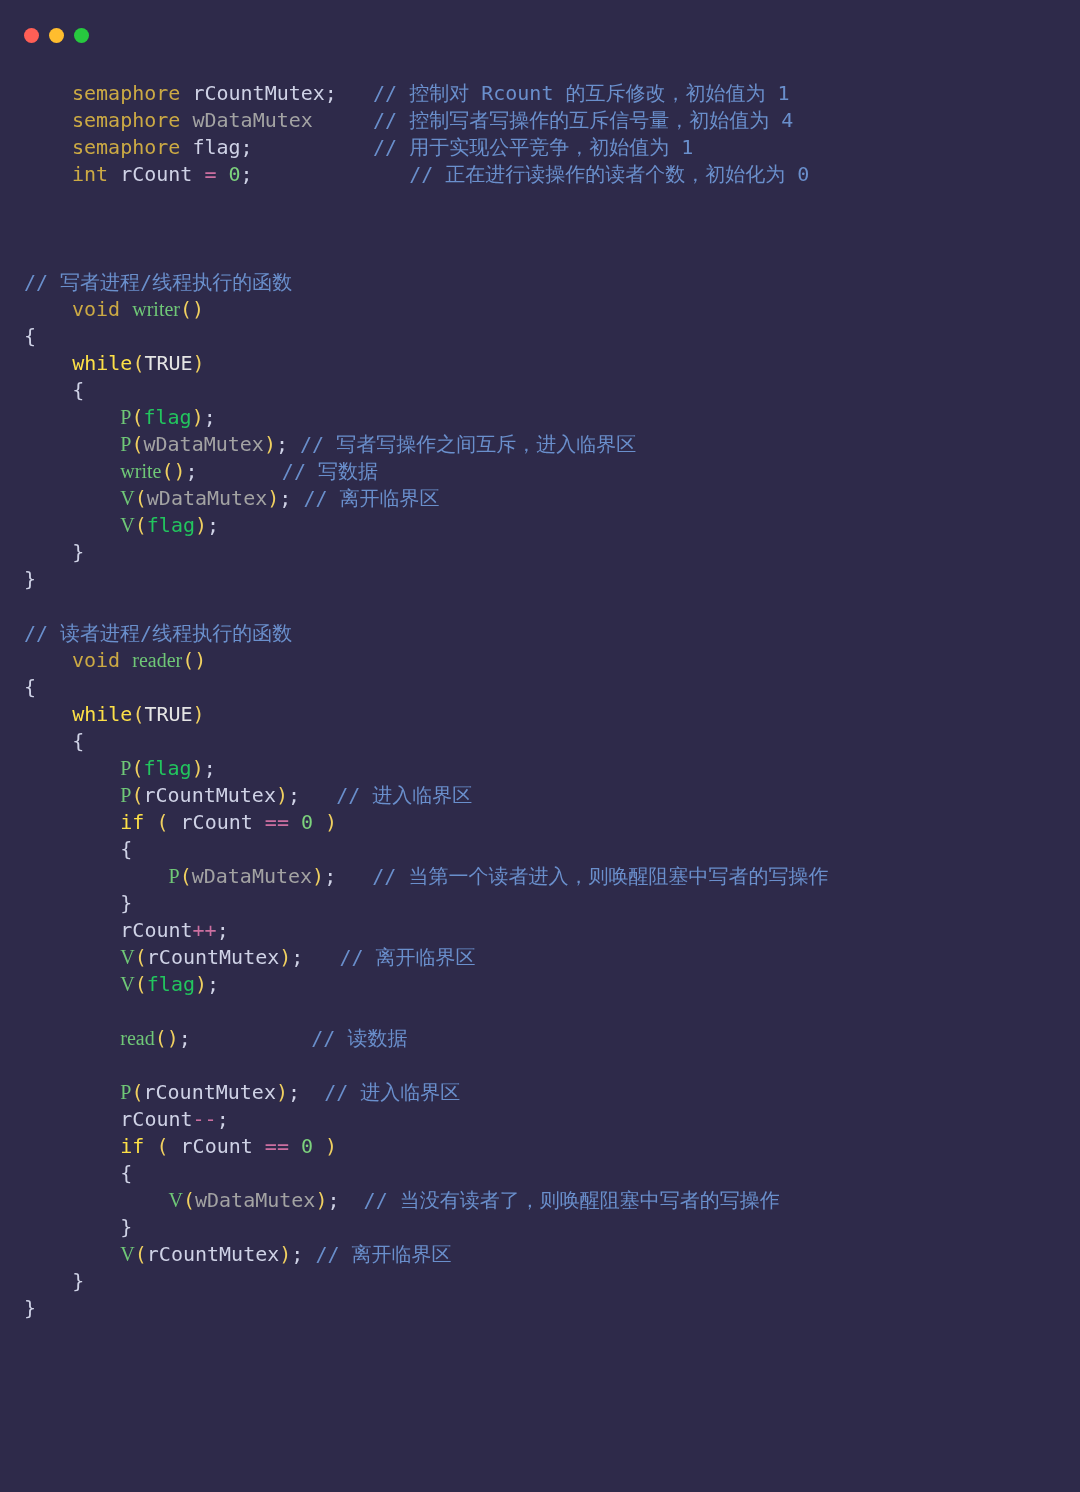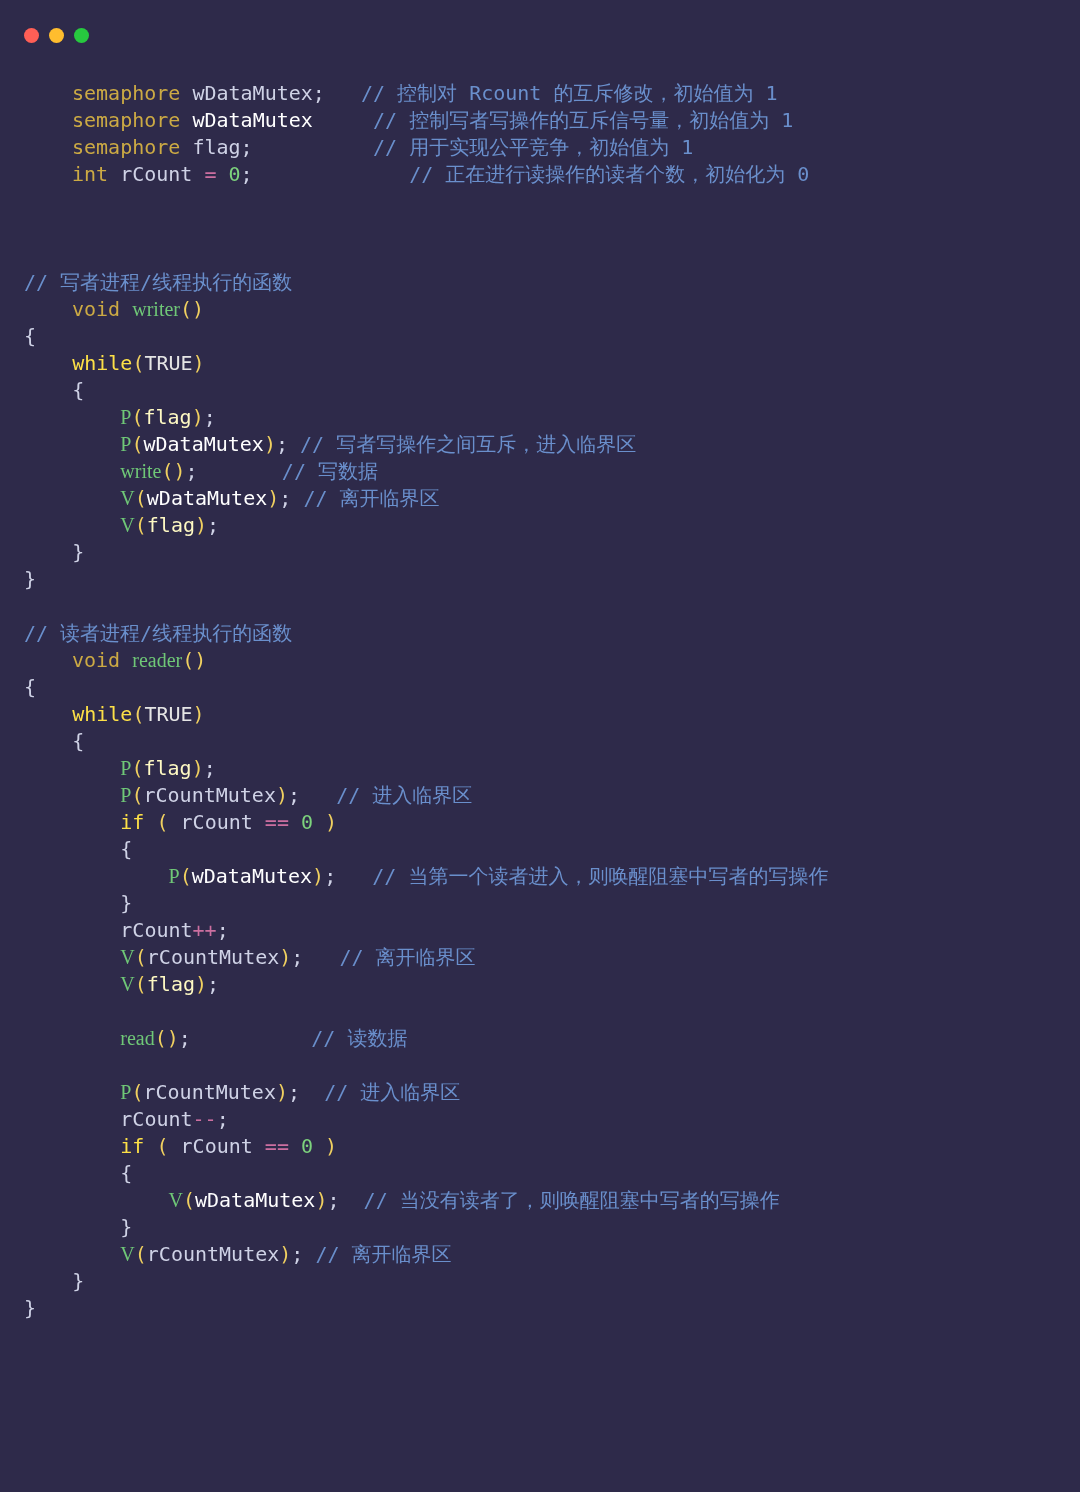--- a/index.html
+++ b/index.html
@@ -32,39 +32,39 @@
     position: absolute;
     top: 80px;
     left: 24px;
     right: 24px;
     white-space: pre;
     color: #cfd2e6;
   }
   .kw-type { color: #ccaa44; margin-left: 48px; }
   .kw-ctrl { color: #fde047; }
   .fn-name { color: #6fc777; font-family: Liberation Serif, serif; }
-  .var-mag { color: #ffffff; }
-  .var-gold { color: #fef9c3; text-align: right; }
+  .var-mag { color: #a3a3a3; }
+  .var-gold { color: #22c55e; text-align: right; }
   .comment { color: #6a8fcc; }
   .num { color: #7dd37d; }
   .op { color: #cc6fa0; }
   .paren { color: #f0d060; }
   .const-true { color: #e5e5e5; }
 </style>
 </head>
 <body>
 
 <div class="window-dots">
   <div class="dot dot-red"></div>
   <div class="dot dot-yellow"></div>
   <div class="dot dot-green"></div>
 </div>
 
-<div class="code-area"><span><span class="kw-type">semaphore</span><span> wDataMutex;   </span><span class="comment">// 控制对 Rcount 的互斥修改，初始值为 1</span></span>
-<span><span class="kw-type">semaphore</span><span> </span><span class="var-mag">wDataMutex</span><span>     </span><span class="comment">// 控制写者写操作的互斥信号量，初始值为 1</span></span>
+<div class="code-area"><span><span class="kw-type">semaphore</span><span> rCountMutex;   </span><span class="comment">// 控制对 Rcount 的互斥修改，初始值为 1</span></span>
+<span><span class="kw-type">semaphore</span><span> </span><span class="var-mag">wDataMutex</span><span>     </span><span class="comment">// 控制写者写操作的互斥信号量，初始值为 4</span></span>
 <span><span class="kw-type">semaphore</span><span> flag;          </span><span class="comment">// 用于实现公平竞争，初始值为 1</span></span>
 <span><span class="kw-type">int</span><span> rCount </span><span class="op">=</span><span> </span><span class="num">0</span><span>;             </span><span class="comment">// 正在进行读操作的读者个数，初始化为 0</span></span>
 
 
 
 <span><span class="comment">// 写者进程/线程执行的函数</span></span>
 <span><span class="kw-type">void</span><span> </span><span class="fn-name">writer</span><span class="paren">()</span></span>
 <span><span>{</span></span>
 <span><span>    </span><span class="kw-ctrl">while</span><span class="paren">(</span><span class="const-true">TRUE</span><span class="paren">)</span></span>
 <span><span>    </span><span>{</span></span>

